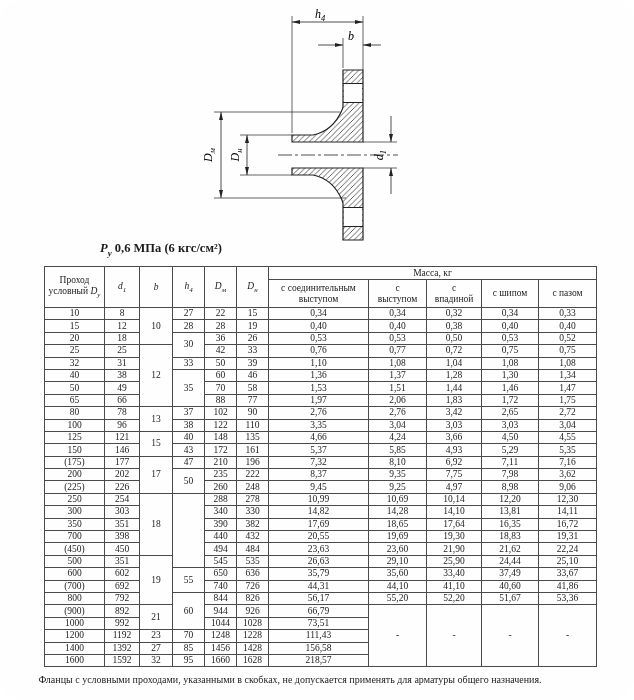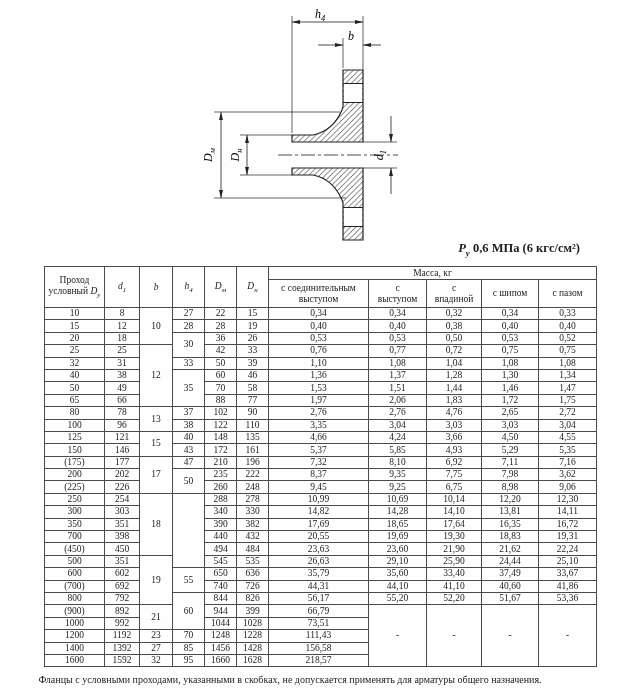--- a/index.html
+++ b/index.html
@@ -9,21 +9,21 @@
     position:relative;overflow:hidden;
   }
   .page{position:absolute;inset:0;background:#fefefe;border-radius:21px;}
 
   
   .drawing{position:absolute;left:178px;top:8px;}
 
   
   .caption{
     position:absolute;left:100px;top:241px;width:480px;
-    text-align:right;font-size:12.5px;font-weight:bold;white-space:nowrap;
+    text-align:left;font-size:12.5px;font-weight:bold;white-space:nowrap;
   }
   .caption i sub, .caption sub{font-size:9px;}
 
   
   table.spec{
     position:absolute;left:44px;top:266px;width:553px;
     border-collapse:collapse;table-layout:fixed;
   }
   .spec th,.spec td{
     border:1px solid #4a4a4a;text-align:center;vertical-align:middle;
@@ -243,21 +243,21 @@
         </tr>
         <tr>
           <td>80</td>
           <td>78</td>
           <td rowspan="2">13</td>
           <td>37</td>
           <td>102</td>
           <td>90</td>
           <td>2,76</td>
           <td>2,76</td>
-          <td>4,76</td>
+          <td>3,42</td>
           <td>2,65</td>
           <td>2,72</td>
         </tr>
         <tr>
           <td>100</td>
           <td>96</td>
           <td>38</td>
           <td>122</td>
           <td>110</td>
           <td>3,35</td>
@@ -316,21 +316,21 @@
           <td>7,98</td>
           <td>3,62</td>
         </tr>
         <tr>
           <td>(225)</td>
           <td>226</td>
           <td>260</td>
           <td>248</td>
           <td>9,45</td>
           <td>9,25</td>
-          <td>6,75</td>
+          <td>4,97</td>
           <td>8,98</td>
           <td>9,06</td>
         </tr>
         <tr>
           <td>250</td>
           <td>254</td>
           <td rowspan="5">18</td>
           <td rowspan="6"></td>
           <td>288</td>
           <td>278</td>
@@ -429,21 +429,21 @@
           <td>55,20</td>
           <td>52,20</td>
           <td>51,67</td>
           <td>53,36</td>
         </tr>
         <tr>
           <td>(900)</td>
           <td>892</td>
           <td rowspan="2">21</td>
           <td>944</td>
-          <td>399</td>
+          <td>926</td>
           <td>66,79</td>
           <td rowspan="5">-</td>
           <td rowspan="5">-</td>
           <td rowspan="5">-</td>
           <td rowspan="5">-</td>
         </tr>
         <tr>
           <td>1000</td>
           <td>992</td>
           <td>1044</td>

